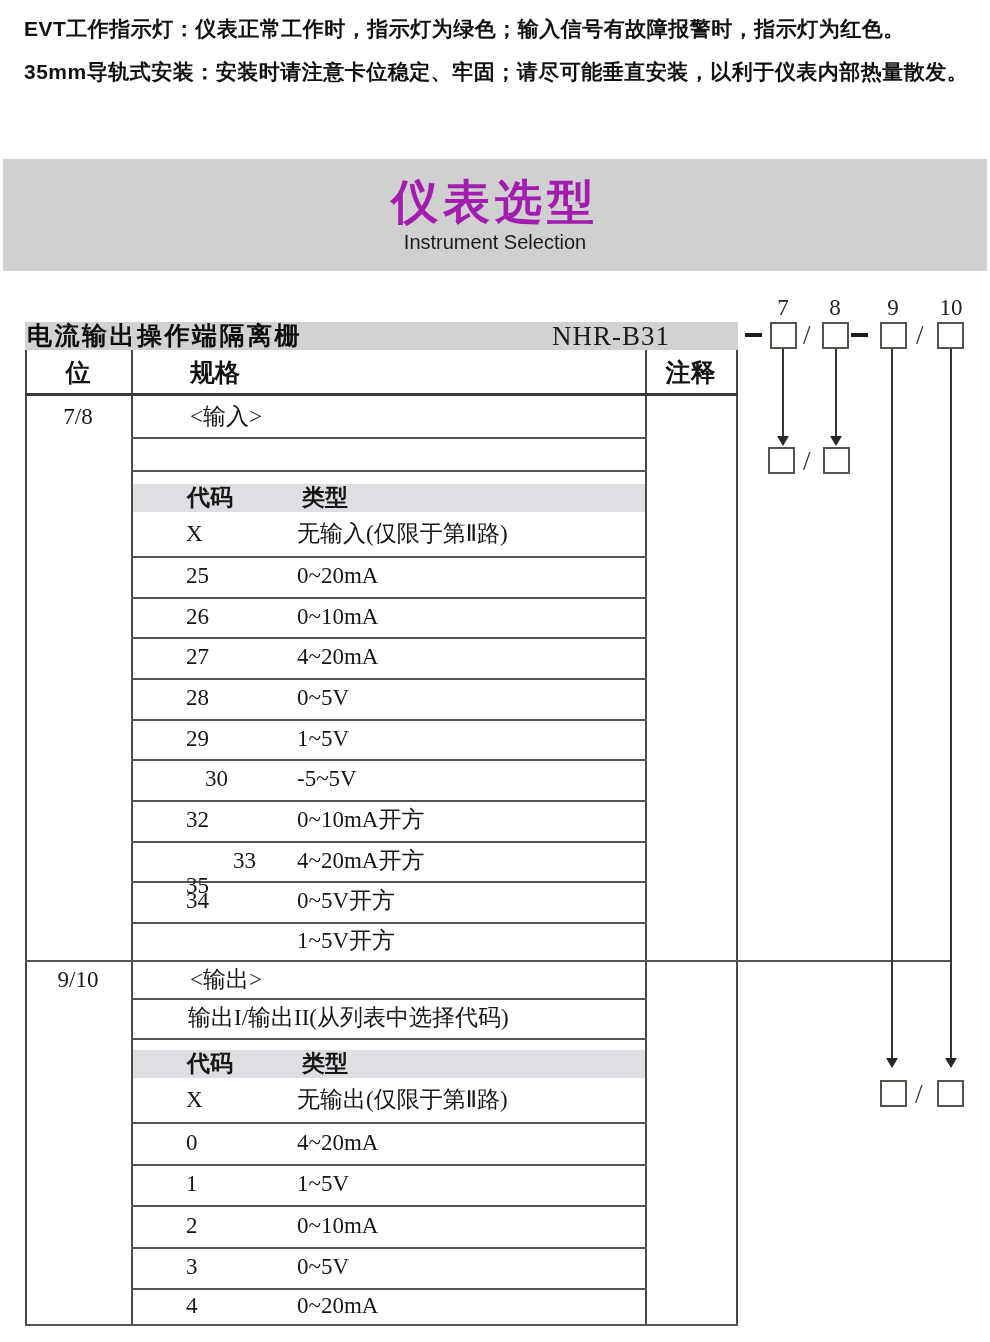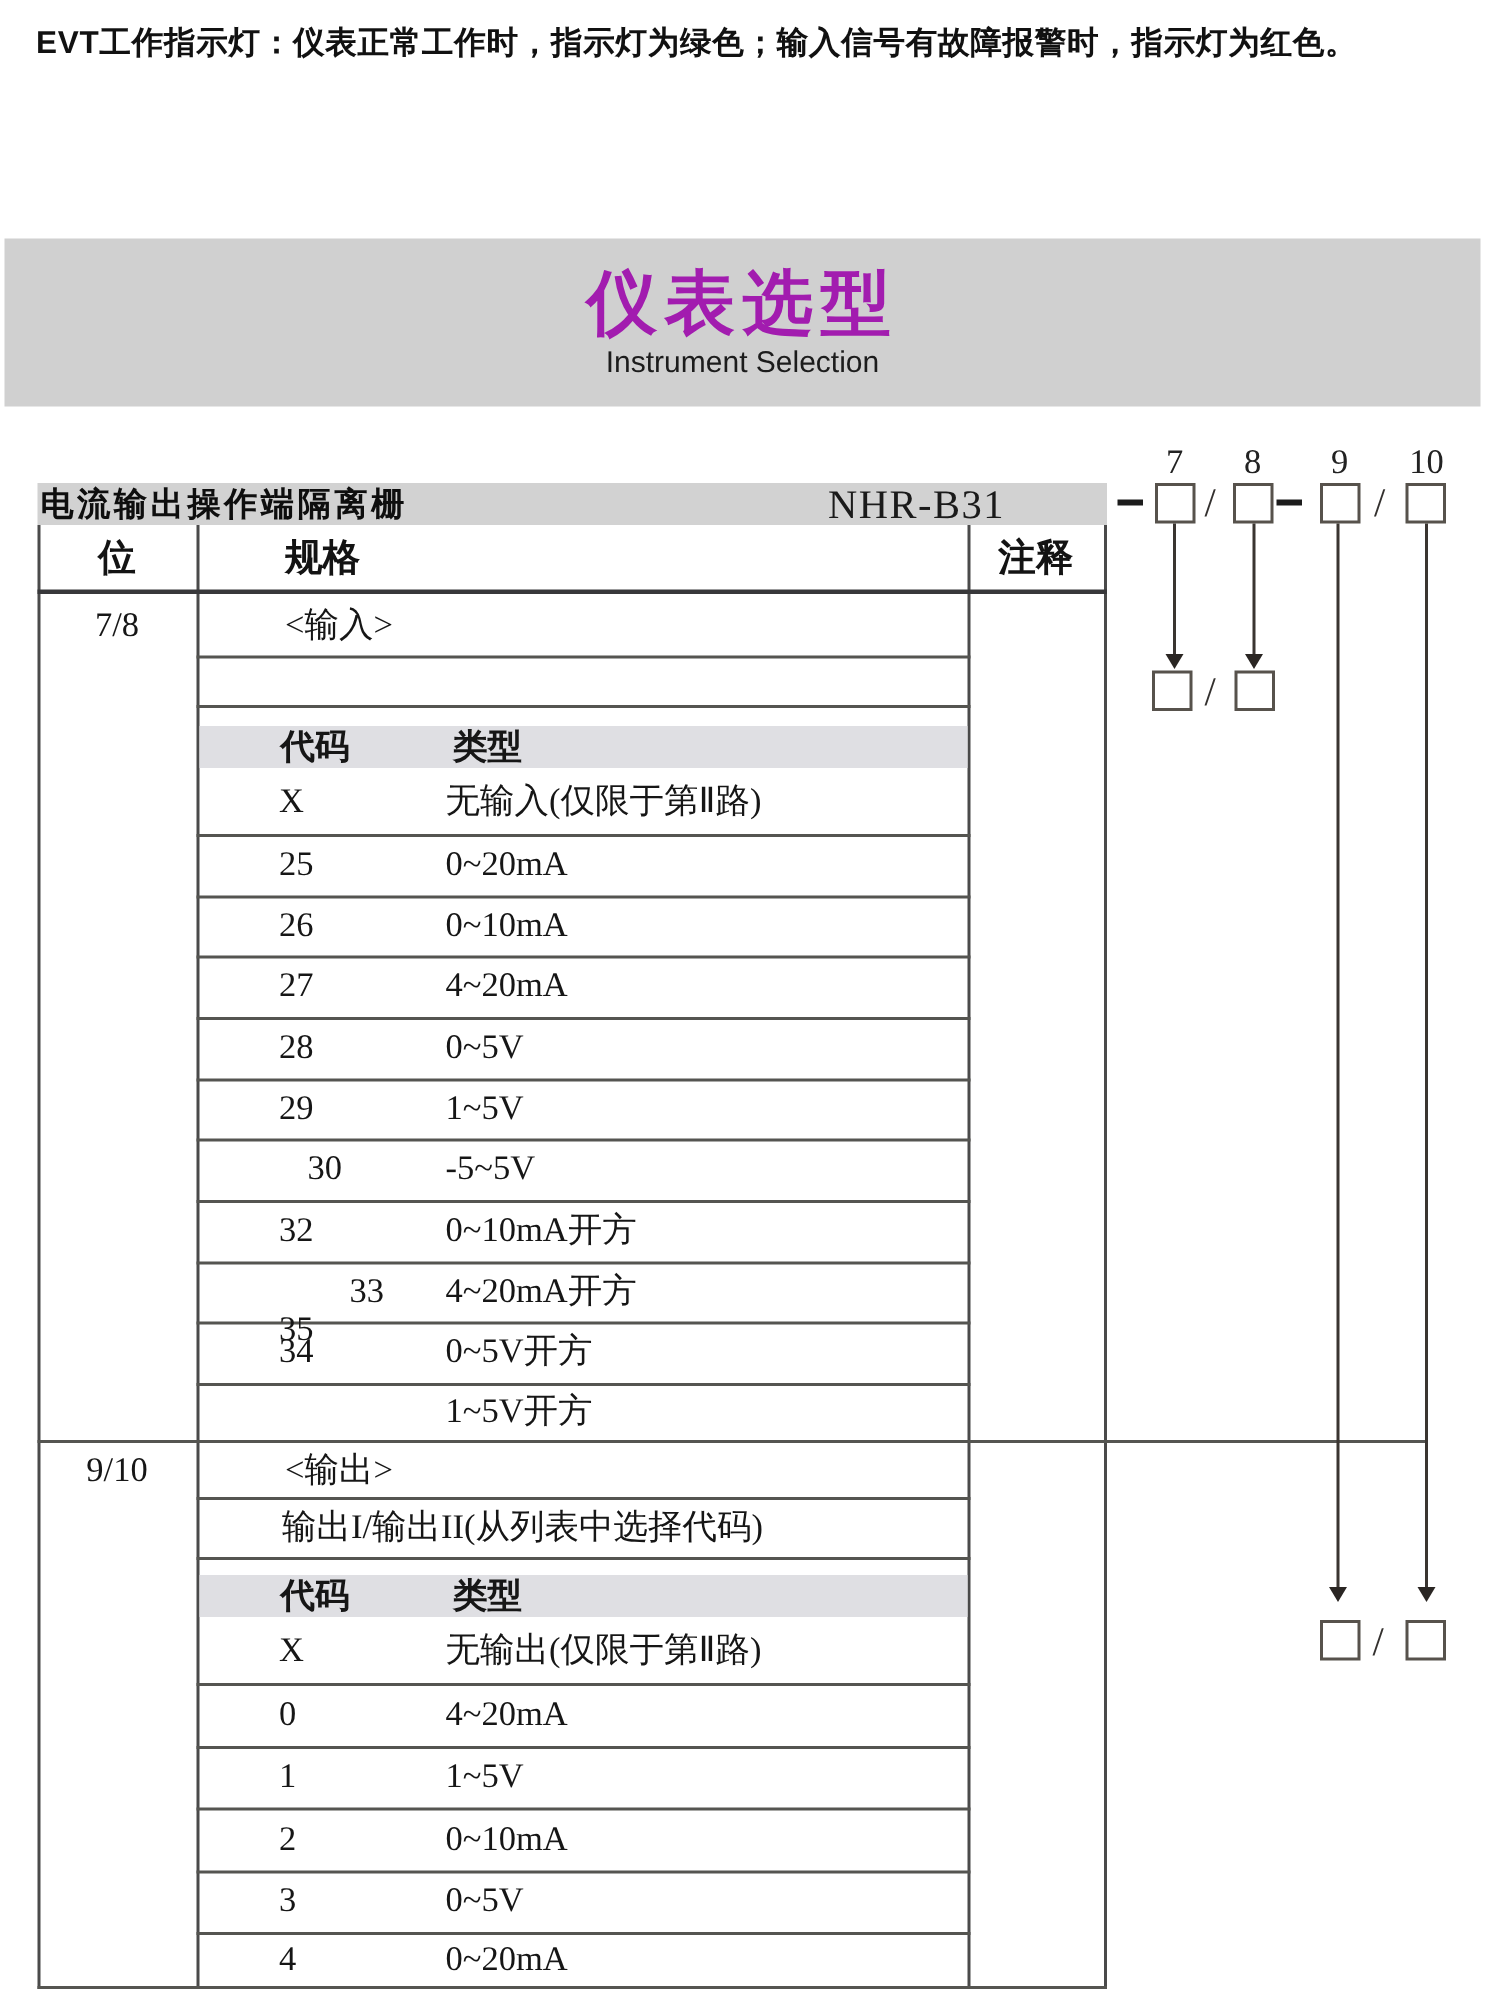--- a/index.html
+++ b/index.html
@@ -32,21 +32,21 @@
     font-family:"Liberation Sans", sans-serif;
     font-weight:400;font-size:20px;color:#1c1c1c;line-height:24px;margin-top:2px;
   }
   
   .titlebar{
     position:absolute;left:25px;top:322px;width:713px;height:28px;
     background:var(--titlebar-bg,#d2d2d2);
   }
   .ptitle{
     position:absolute;left:2px;top:0;
-    font-size:22px;font-weight:700;letter-spacing:2.5px;line-height:28px;white-space:nowrap;color:#0e0e0e;
+    font-size:25px;font-weight:700;letter-spacing:2.5px;line-height:28px;white-space:nowrap;color:#0e0e0e;
   }
   .pmodel{
     position:absolute;left:527px;top:-1px;
     font-size:27px;font-weight:400;letter-spacing:1px;line-height:30px;white-space:nowrap;color:#1a1a1a;
   }
   
   .vline{position:absolute;width:2px;background:var(--border,#4a4a4a);}
   .hline{position:absolute;height:2px;background:#555551;}
   .hline-strong{position:absolute;height:3px;background:#38383a;}
   .band{position:absolute;left:133px;width:512px;height:28px;background:var(--code-header-bg,#dfdfe3);}
@@ -64,20 +64,21 @@
   .dashsep{position:absolute;width:17px;height:4px;background:#1c1c1c;}
   .aline{position:absolute;width:2px;background:#3a3531;}
   .ahead{position:absolute;width:0;height:0;border-left:6px solid transparent;border-right:6px solid transparent;border-top:10px solid #2a2623;}
 </style>
 </head>
 <body>
 
 <div id="page">
 
   <div class="note" style="top:16px;">EVT工作指示灯：仪表正常工作时，指示灯为绿色；输入信号有故障报警时，指示灯为红色。</div>
+  <div class="note" style="top:59px;">35mm导轨式安装：安装时请注意卡位稳定、牢固；请尽可能垂直安装，以利于仪表内部热量散发。</div>
 
   <div class="banner">
     <div class="banner-title">仪表选型</div>
     <div class="banner-sub">Instrument Selection</div>
   </div>
 
   <div class="titlebar">
     <span class="ptitle">电流输出操作端隔离栅</span>
     <span class="pmodel">NHR-B31</span>
   </div>

